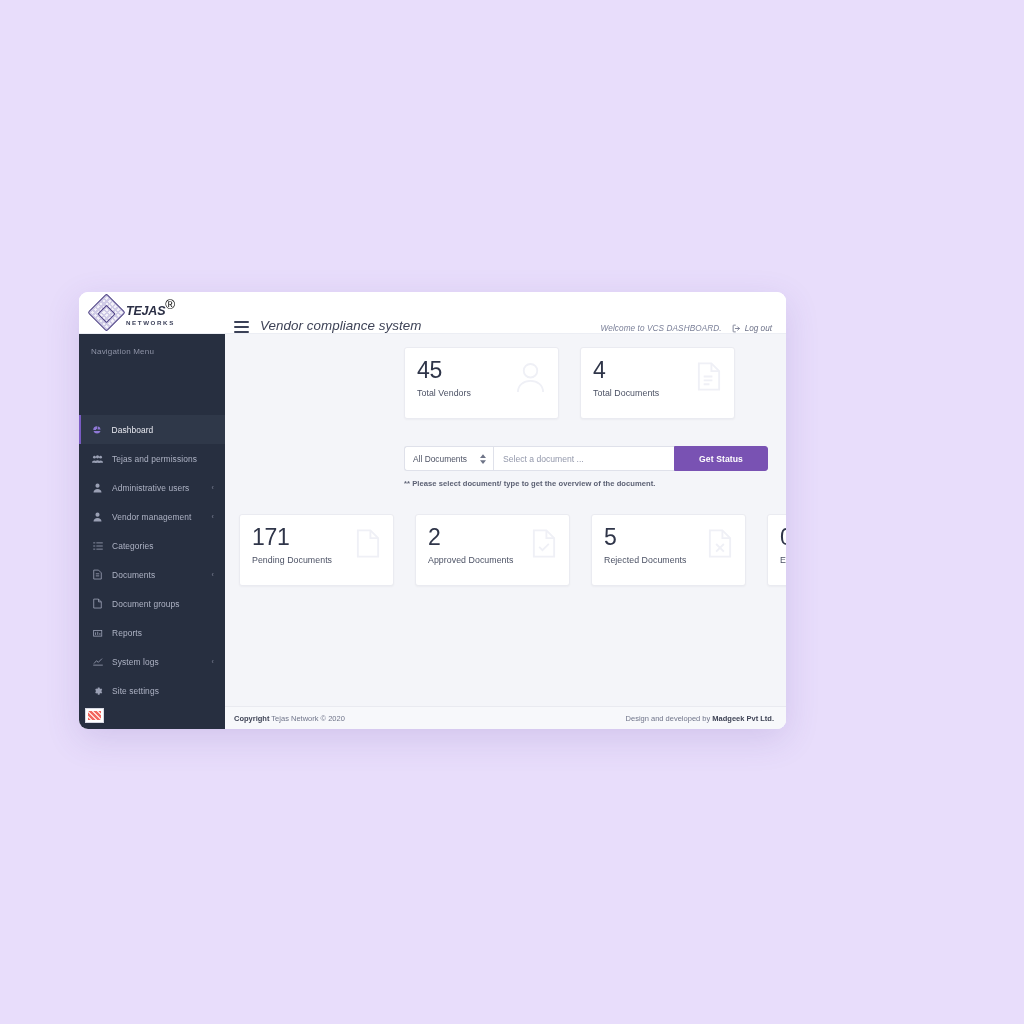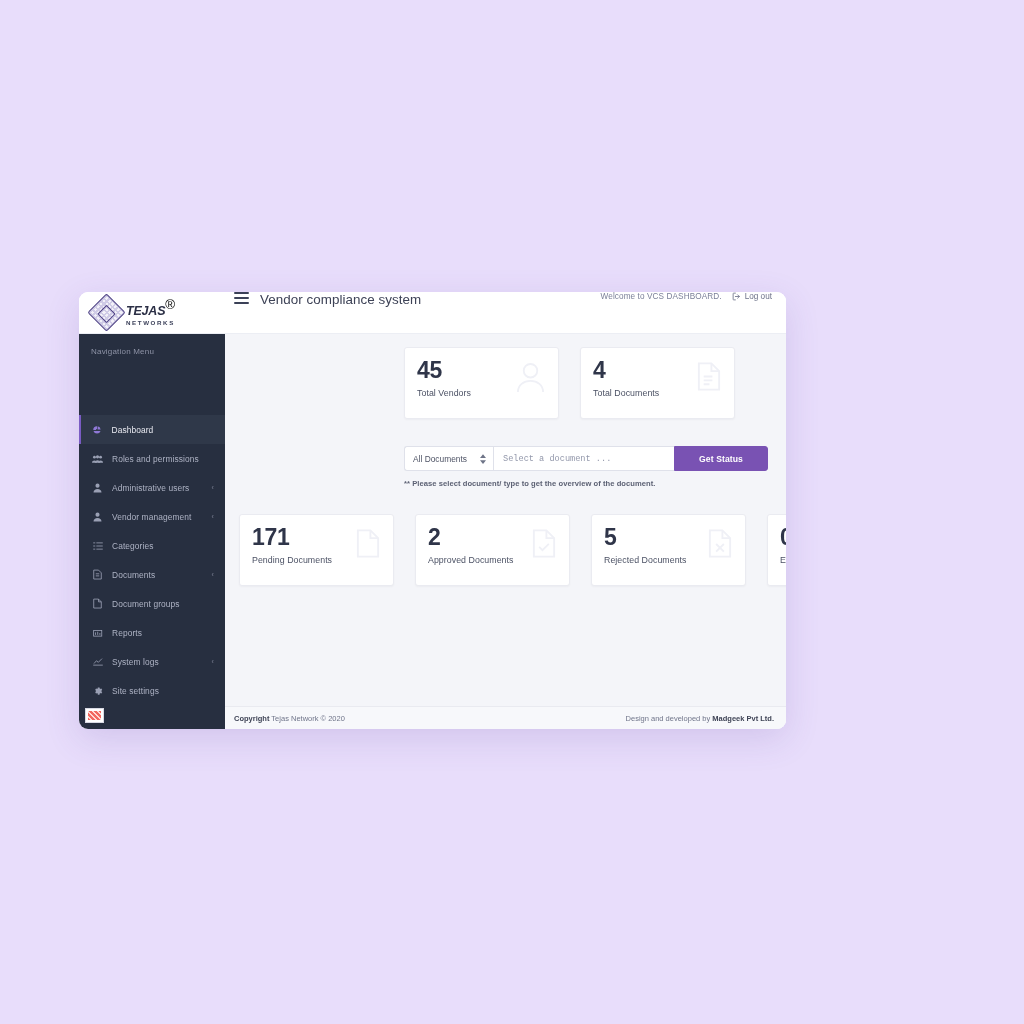--- a/index.html
+++ b/index.html
@@ -71,23 +71,24 @@
     letter-spacing: -0.2px; font-style: italic;
   }
   .logo-networks {
     font-size: 6.2px; letter-spacing: 1.6px; color: #3a3f58;
     font-weight: 700; display: block; margin-top: 1px;
   }
 
   .topbar-main {
     flex: 1 1 auto;
     display: flex;
-    align-items: flex-start;
+    align-items: flex-end;
     height: 100%;
     padding: 0 14px 0 9px;
+    font-style: italic;
   }
   .hamburger {
     width: 15px; height: 12px;
     display: flex; flex-direction: column; justify-content: space-between;
     cursor: pointer;
     margin-right: 11px;
   }
   .hamburger span { display: block; height: 2px; background: #3b4157; border-radius: 1px; }
   .app-title {
     font-size: 13.4px; color: #3d4256; font-weight: 400;
@@ -179,21 +180,21 @@
     border-radius: 3px;
     box-shadow: 0 1px 2px rgba(40, 45, 70, 0.045);
     height: 72px;
     width: 155px;
     flex: 0 0 155px;
     padding: 11px 12px 0 12px;
     position: relative;
     overflow: hidden;
   }
   .stat-value {
-    font-size: 23px; color: #2f3549; font-weight: 700;
+    font-size: 23px; color: #2f3549; font-weight: 400;
     line-height: 1.02; letter-spacing: -0.3px;
   }
   .stat-label {
     font-size: 8.8px; color: #4b5164; margin-top: 6px; letter-spacing: 0.05px;
   }
   .stat-icon {
     position: absolute;
     right: 13px; top: 14px;
     color: #f0f1f6;
   }
@@ -217,21 +218,21 @@
     color: #6e7487;
   }
   .doc-input {
     flex: 1 1 auto;
     background: #ffffff;
     border: 1px solid #dfe1ea;
     border-right: none;
     padding: 0 9px;
     font-size: 8.6px;
     color: #4f5466;
-    font-family: Liberation Mono, monospace;
+    font-family: Liberation Sans, sans-serif;
     outline: none;
     min-width: 0;
   }
   .doc-input::placeholder { color: #9398ab; }
   .get-status-btn {
     background: #7952b3;
     border: 1px solid #7952b3;
     border-radius: 0 3px 3px 0;
     color: #ffffff;
     font-size: 8.6px;
@@ -316,21 +317,21 @@
             <span class="nav-ico">
               <svg width="11" height="10" viewBox="0 0 18 14" fill="currentColor">
                 <circle cx="4" cy="4" r="2.3"></circle>
                 <circle cx="14" cy="4" r="2.3"></circle>
                 <circle cx="9" cy="3.4" r="2.6"></circle>
                 <path d="M0 13c0-2.3 1.8-3.6 4-3.6S8 10.7 8 13H0z"></path>
                 <path d="M10 13c0-2.3 1.8-3.6 4-3.6S18 10.7 18 13h-8z"></path>
                 <path d="M4.6 13c0-2.6 2-4.1 4.4-4.1S13.4 10.4 13.4 13H4.6z"></path>
               </svg>
             </span>
-            <span class="nav-label">Roles and permissions</span>
+            <span class="nav-label">Tejas and permissions</span>
           </div>
           <div class="nav-item">
             <span class="nav-ico">
               <svg width="9" height="10" viewBox="0 0 14 16" fill="currentColor">
                 <circle cx="7" cy="4.2" r="3.3"></circle>
                 <path d="M0.6 15c0-3.3 2.8-5.3 6.4-5.3s6.4 2 6.4 5.3H0.6z"></path>
               </svg>
             </span>
             <span class="nav-label">Administrative users</span>
             <span class="nav-caret">‹</span>

